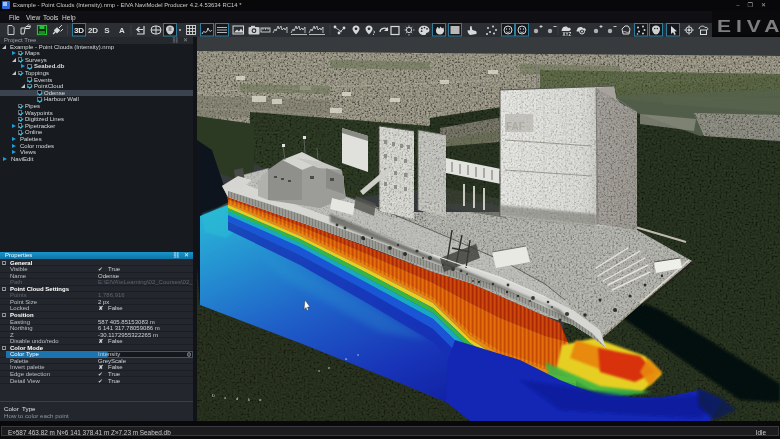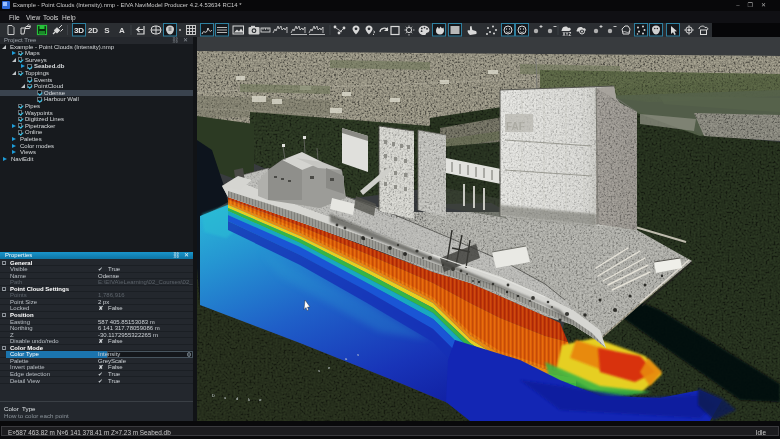--- a/index.html
+++ b/index.html
@@ -190,20 +190,23 @@
         <circle cx="657.3" cy="5.5" r="0.7" fill="#14171b"></circle>
         <rect x="666.5" y="0.5" width="13" height="12.5" fill="#14171b" stroke="#2e7f9f" stroke-width="1"></rect>
         <path d="M671 3l6 5.2-2.6.3 1.4 2.8-1.4.7-1.4-2.8-2 1.8z" fill="#d9d9d9"></path>
         <circle cx="689" cy="7" r="3.2" fill="none" stroke="#d9d9d9" stroke-width="1"></circle>
         <circle cx="689" cy="7" r="1.1" fill="#d9d9d9"></circle>
         <path d="M684 7h10M689 2v10" stroke="#d9d9d9" stroke-width="0.7"></path>
         <path d="M699 6c0-3 5-4 6-1.5 3-1 4 2.5 1 3" fill="none" stroke="#d9d9d9" stroke-width="1"></path>
         <rect x="700.5" y="7" width="6" height="4.5" fill="none" stroke="#d9d9d9" stroke-width="1"></rect>
       </svg>
     </div>
+<div class="abs" id="eivablock">
+      <div class="abs" id="eivatext">EIVA</div>
+    </div>
 <div class="abs" id="leftpanel">
 <div class="phead" style="top:0">Project Tree<span style="position:absolute;right:14px;top:0;color:#8a9097">⛓</span><span style="position:absolute;right:5px;top:0;color:#8a9097">✕</span></div>
 <div class="trow" style="top:6.5px">
         <span class="exp" style="left:2px"></span>
         <span class="tt" style="left:10px">Example - Point Clouds (Intensity).nmp</span>
       </div>
 <div class="trow" style="top:13.1px">
         <span class="col" style="left:12px"></span>
         <span class="cb" style="left:17.5px"></span>
         <span class="tt" style="left:25px">Maps</span>

